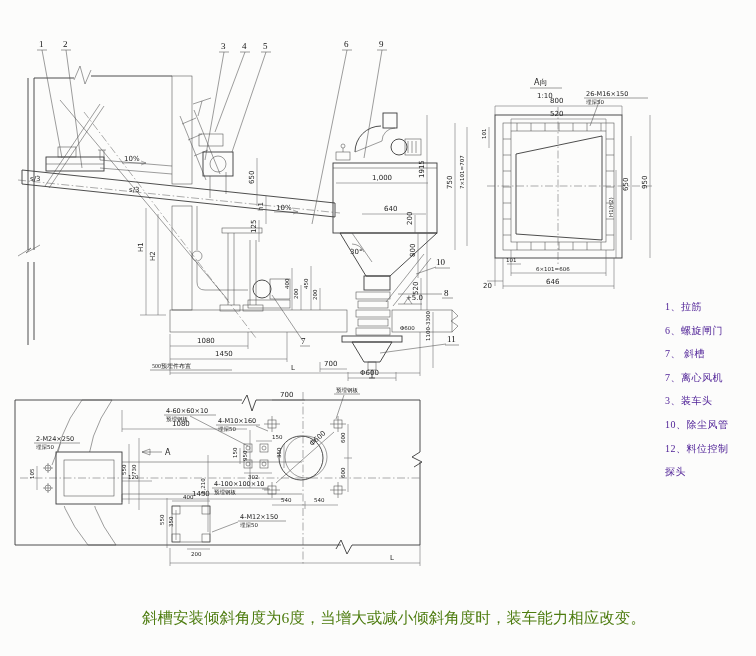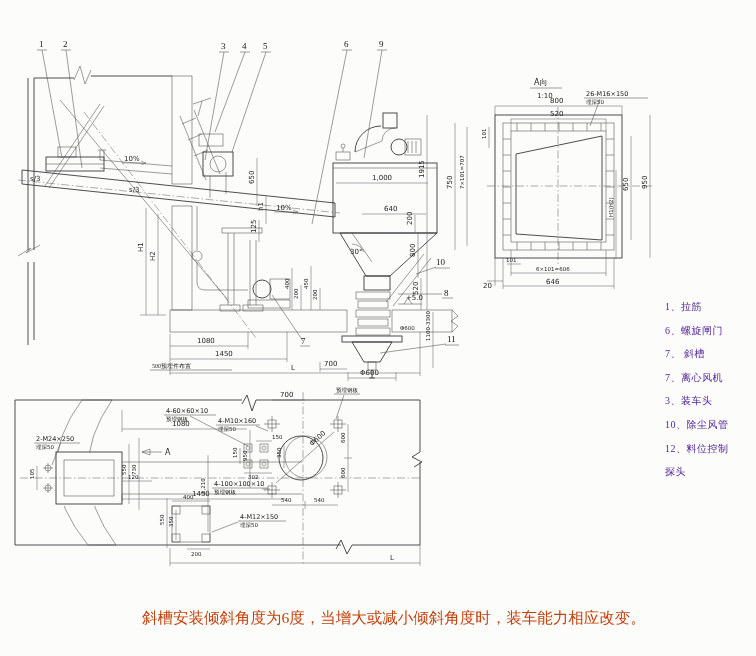--- a/index.html
+++ b/index.html
@@ -10,21 +10,21 @@
   .tn{stroke:#4d4d4d;stroke-width:0.55;fill:none}
   .dim{stroke:#5a5a5a;stroke-width:0.5;fill:none}
   .cl{stroke:#5a5a5a;stroke-width:0.5;stroke-dasharray:8 2.5 1.5 2.5;fill:none}
   .txt{font:7px "DejaVu Sans",sans-serif;fill:#222}
   .txs{font:5.5px "DejaVu Sans",sans-serif;fill:#222}
   .txc{font:6px "Liberation Serif",serif;fill:#222}
   .cn{font:9px "Liberation Serif",serif;fill:#111}
   .legend{position:absolute;left:631px;top:295px;width:124px;
           font-size:10px;line-height:23.6px;color:#4c1d95;letter-spacing:0.5px;margin-left:34px;}
   .caption{position:absolute;left:142px;top:608px;width:540px;
-           font-size:15.5px;color:#c2410c;}
+           font-size:15.5px;color:#4d7c0f;}
 </style>
 </head>
 <body>
 
 <div id="page">
 
 <svg width="756" height="656" viewBox="0 0 756 656">
   <defs>
     <pattern id="hat" patternUnits="userSpaceOnUse" width="5" height="5" patternTransform="rotate(45)">
       <line x1="0" y1="0" x2="0" y2="5" stroke="#8c8c8c" stroke-width="0.7"></line>

